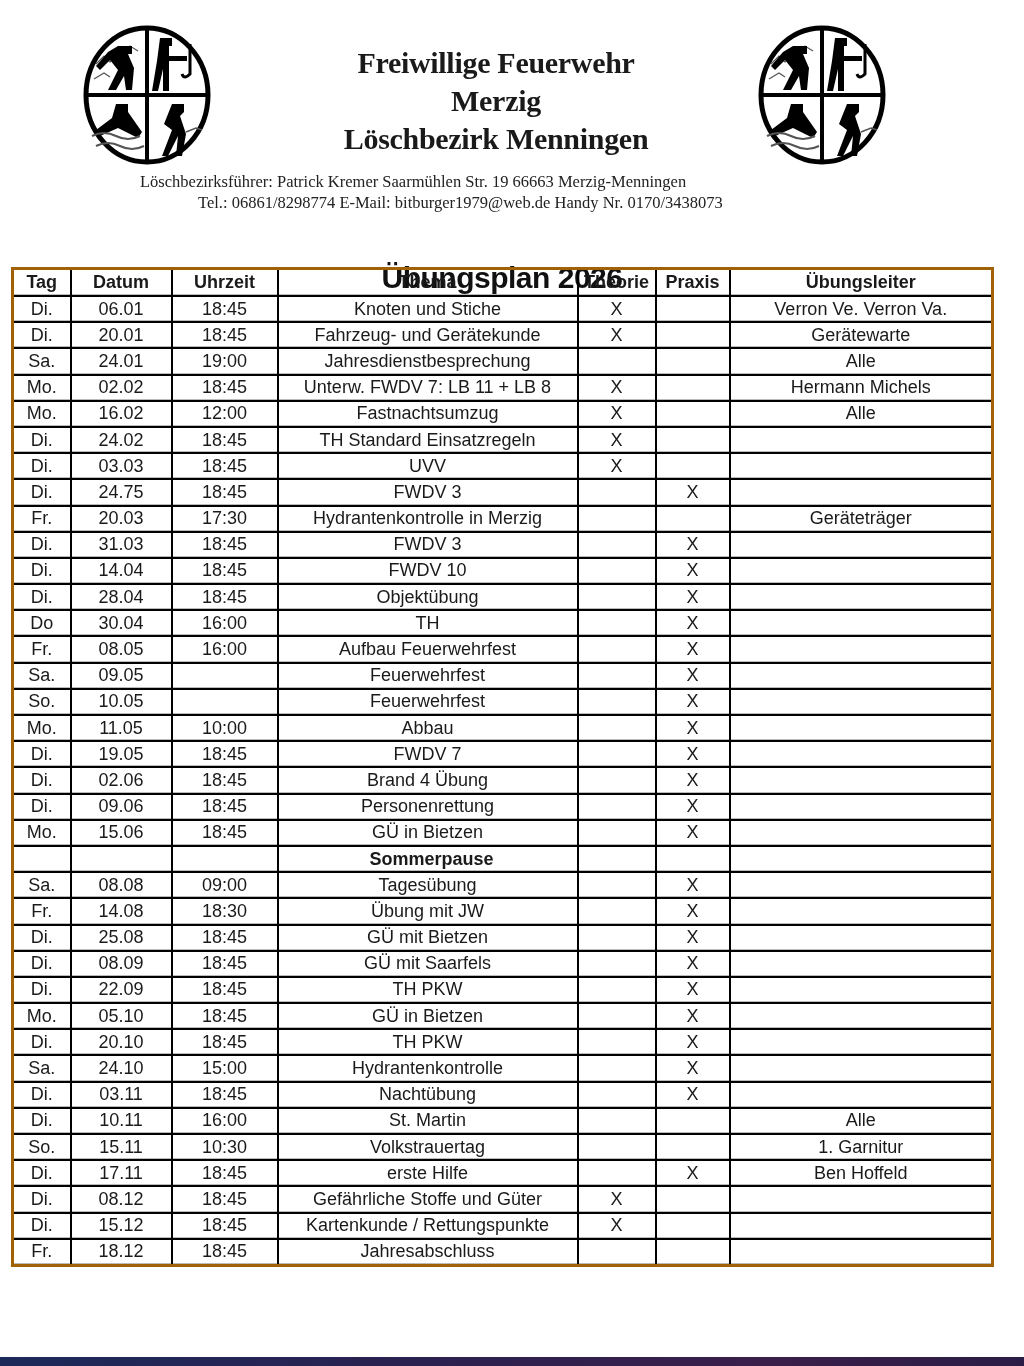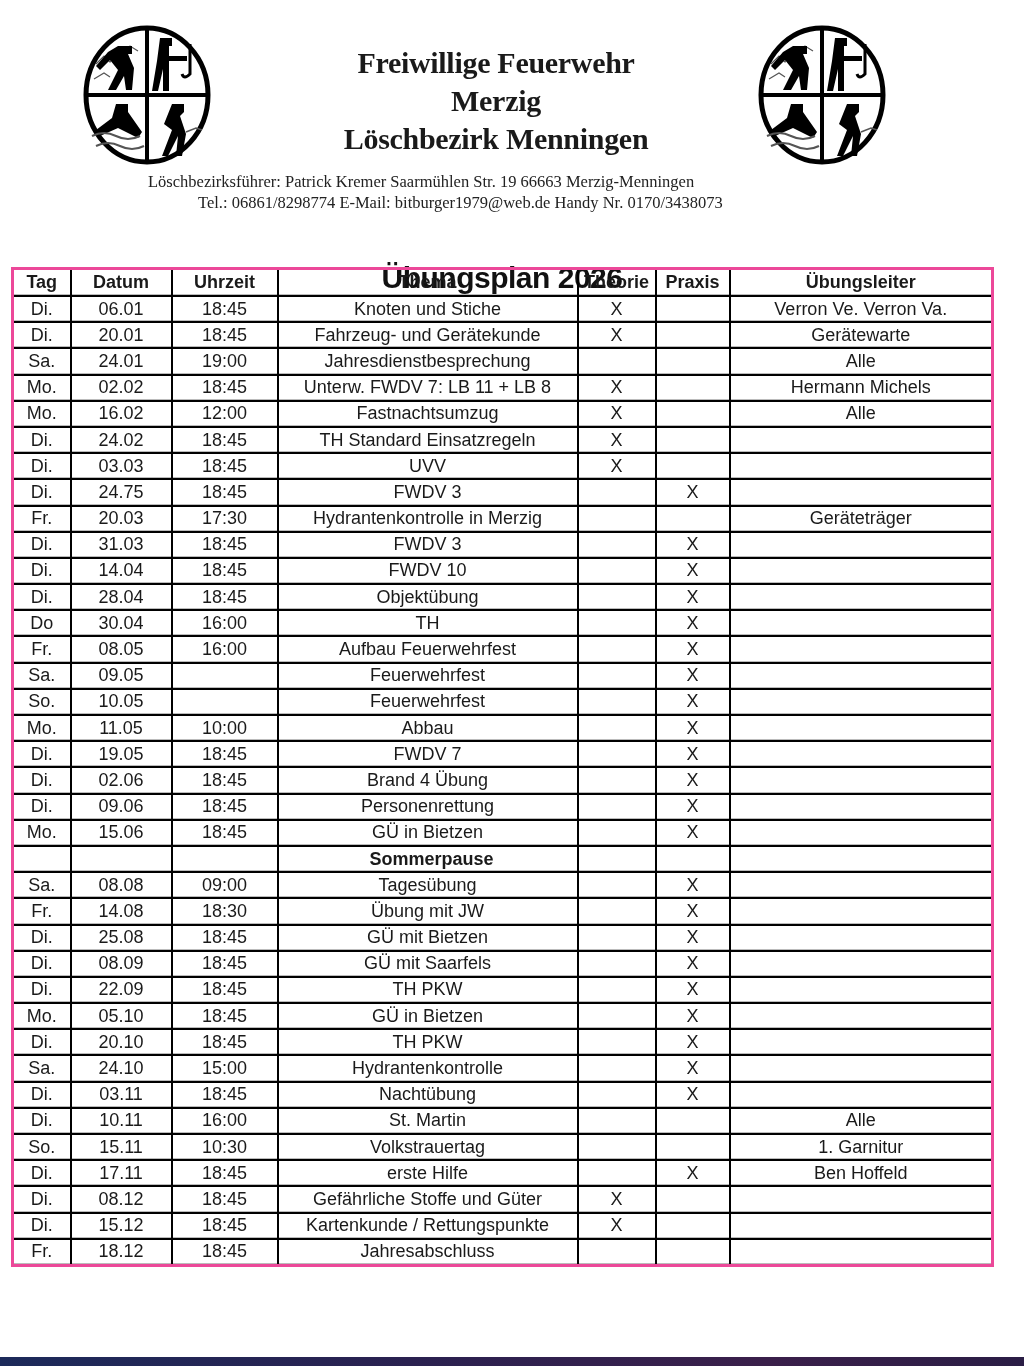--- a/index.html
+++ b/index.html
@@ -14,31 +14,31 @@
   .org {
     position: absolute; left: 256px; width: 480px; top: 44px;
     text-align: center; font-family: "Liberation Serif", serif; font-weight: bold;
     color: #1a1a1a;
   }
   .org div { font-size: 30px; line-height: 38px; letter-spacing: -0.3px; }
   .contact {
     position: absolute; top: 172px; left: 0; width: 1024px;
     font-family: "Liberation Serif", serif; font-size: 16.5px; color: #222;
   }
-  .contact .l1 { position: absolute; left: 148px; top: 0; white-space: nowrap; }
+  .contact .l1 { position: absolute; left: 140px; top: 0; white-space: nowrap; }
   .contact .l2 { position: absolute; left: 198px; top: 21px; white-space: nowrap; }
   .title {
     position: absolute; top: 226px; left: 0; width: 1004px; text-align: center;
     font-size: 30px; font-weight: bold; color: #111;
     font-family: "Liberation Sans", sans-serif; letter-spacing: -0.5px; margin-top: 35px;
   }
   table.plan {
     position: absolute; left: 11px; top: 267px; width: 980px;
     border-collapse: collapse; table-layout: fixed;
-    border: 3px solid #ec4899;
+    border: 3px solid #a16207;
     font-family: "Liberation Sans", sans-serif;
   }
   table.plan th, table.plan td {
     border: 2.5px solid #000; text-align: center; padding: 0;
     height: 24.2px; font-size: 18px; color: #1a1a1a; white-space: nowrap; overflow: hidden;
     box-shadow: inset 0 -1px 0 #bbb;
   }
   table.plan th { font-weight: bold; height: 25px; font-size: 18px; }
   table.plan td.bold { font-weight: bold; padding-left: 8px; }
   col.c-tag { width: 58px; }

